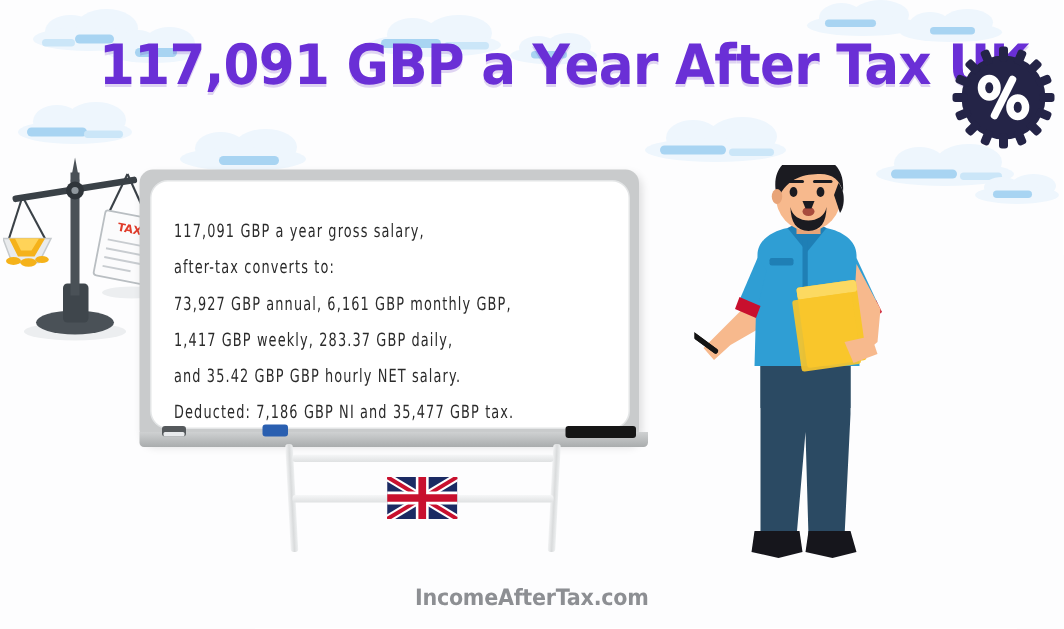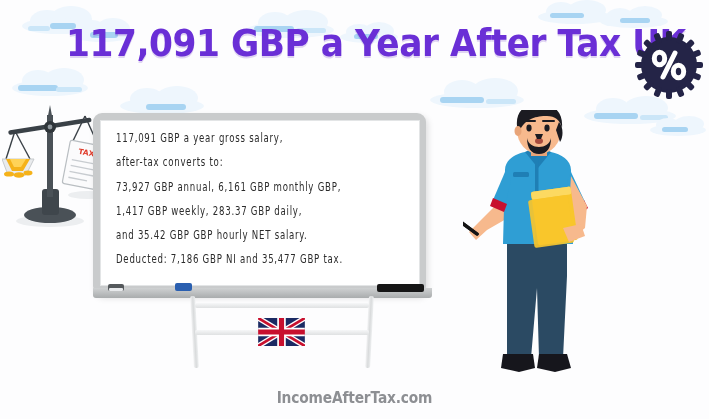--- a/index.html
+++ b/index.html
@@ -71,22 +71,22 @@
     width: 333px; height: 182px;
     background: #c9cbcc;
     border-radius: 9px;
     box-shadow: 2px 3px 6px rgba(0,0,0,0.13);
     padding: 7px 6px 9px 7px;
   }
   #board-inner {
     width: 100%; height: 100%;
     background: #ffffff;
     border: 1px solid #e3e5e6;
-    border-radius: 0;
-    padding: 5px 0 0 15px;
+    border-radius: 12px;
+    padding: 22px 0 0 15px;
   }
   .bline {
     font-family: "DejaVu Sans", sans-serif;
     font-size: 8.6px;
     line-height: 24.3px;
     color: #2b2b2b;
     letter-spacing: 0.75px;
     white-space: nowrap;
     transform: scaleY(1.42) scaleX(1.0);
     transform-origin: left center;

